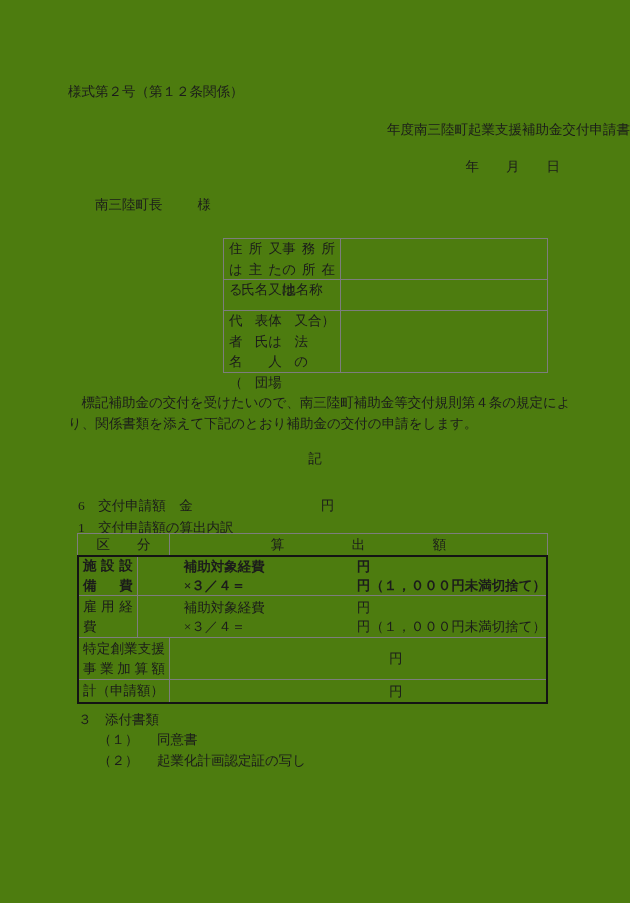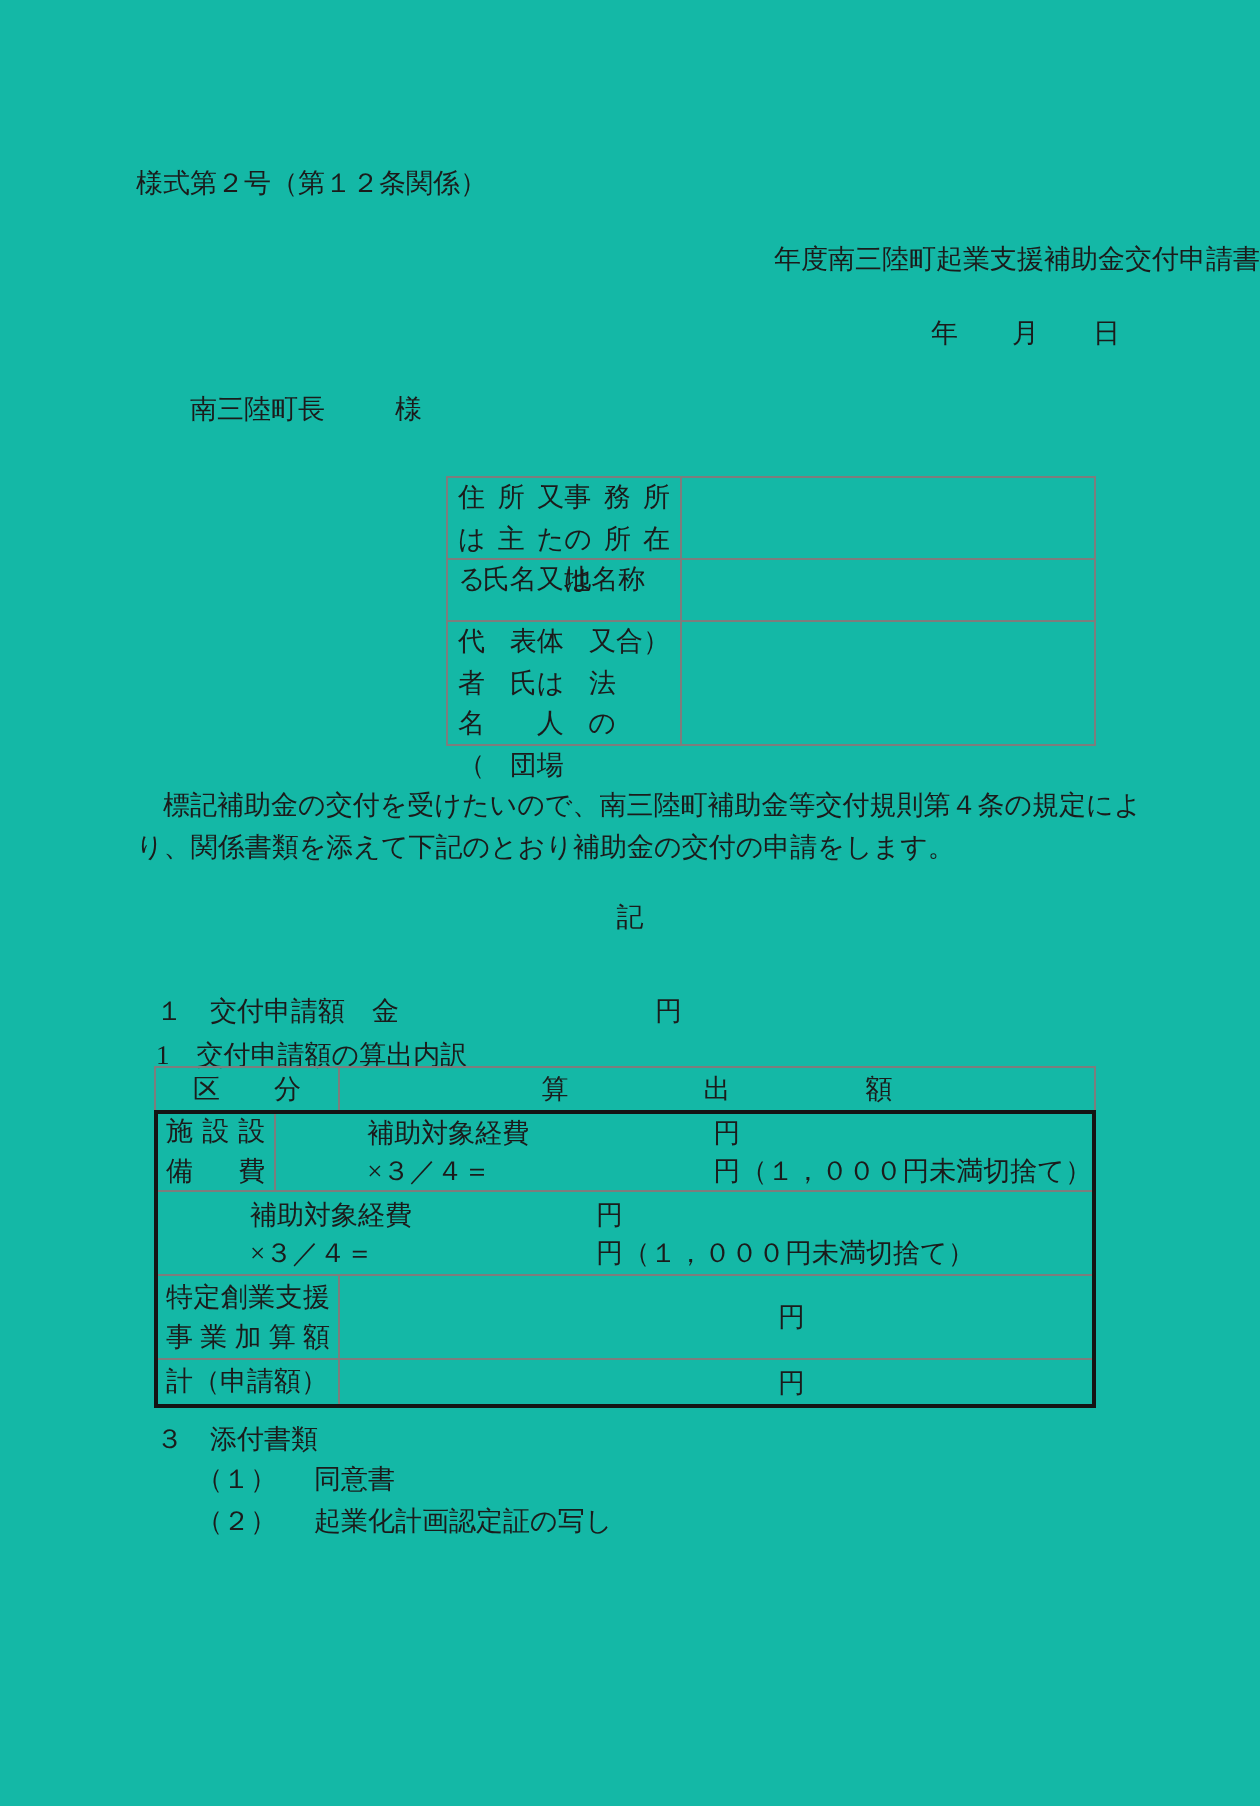--- a/index.html
+++ b/index.html
@@ -1,20 +1,20 @@
 <!DOCTYPE html>
 <html lang="ja"><head>
 <meta charset="utf-8">
 <style>
   html, body { margin: 0; padding: 0; background: #fcfcfc; }
   .page {
     position: relative;
     width: 630px;
     height: 903px;
-    background: #14b8a6;
+    background: #4d7c0f;
     font-family: "Liberation Serif", "DejaVu Serif", serif;
     font-size: 13.5px;
     color: #1b1b1b;
     overflow: hidden;
   }
   .abs { position: absolute; line-height: 18px; }
 
   .form-number { left: 68px; top: 83px; }
   .doc-title   { left: 0; top: 121px; width: 630px; text-align: right; }
   .date-line   { top: 158px; right: 70px; }
@@ -56,21 +56,21 @@
     border: 1px solid #7d7d7d; border-bottom: none;
   }
   .t2-hc1 {
     width: 92px; box-sizing: border-box; border-right: 1px solid #7d7d7d;
     display: flex; align-items: center; justify-content: center;
   }
   .t2-hc2 { flex: 1; display: flex; align-items: center; justify-content: center; }
   .t2-body { border: 2px solid #141414; }
   .t2-row { display: flex; box-sizing: border-box; border-bottom: 1px solid #7d7d7d; }
   .t2-row:last-child { border-bottom: none; }
-  .br1 { height: 39px; }
+  .br1 { height: 39px; font-weight: bold; }
   .br2 { height: 42px; }
   .br3 { height: 42px; }
   .br4 { height: 22px; }
   .t2-c1 {
     width: 91px; box-sizing: border-box; border-right: 1px solid #7d7d7d;
     padding: 0 4px; display: flex; flex-direction: column; justify-content: center;
     line-height: 20px;
   }
   .t2-c2 {
     flex: 1; box-sizing: border-box; padding-left: 5px;
@@ -120,21 +120,21 @@
         <div>合）</div>
       </div>
       <div class="t1-value"></div>
     </div>
   </div>
 
   <div class="abs para1">　標記補助金の交付を受けたいので、南三陸町補助金等交付規則第４条の規定によ</div>
   <div class="abs para2">り、関係書類を添えて下記のとおり補助金の交付の申請をします。</div>
   <div class="abs ki">記</div>
 
-  <div class="abs item1"><span>１　交付申請額　金</span><span class="fill-blank"></span><span>円</span></div>
+  <div class="abs item1"><span>6　交付申請額　金</span><span class="fill-blank"></span><span>円</span></div>
 
   <div class="abs item2">1　交付申請額の算出内訳</div>
 
   <div class="t2">
     <div class="t2-head">
       <div class="t2-hc1">区　　分</div>
       <div class="t2-hc2">算　　　　　出　　　　　額</div>
     </div>
     <div class="t2-body">
 
@@ -142,20 +142,23 @@
         <div class="t2-c1">
           <div class="jlast">施設設備費</div>
         </div>
         <div class="t2-c2">
           <div class="calc-line"><span class="calc-left">補助対象経費</span><span>円</span></div>
           <div class="calc-line"><span class="calc-left">×３／４＝</span><span>円（１，０００円未満切捨て）</span></div>
         </div>
       </div>
 
       <div class="t2-row br2">
+        <div class="t2-c1">
+          <div class="jlast">雇用経費</div>
+        </div>
         <div class="t2-c2">
           <div class="calc-line"><span class="calc-left">補助対象経費</span><span>円</span></div>
           <div class="calc-line"><span class="calc-left">×３／４＝</span><span>円（１，０００円未満切捨て）</span></div>
         </div>
       </div>
 
       <div class="t2-row br3">
         <div class="t2-c1">
           <div class="jlast">特定創業支援</div>
           <div class="jlast">事業加算額</div>

